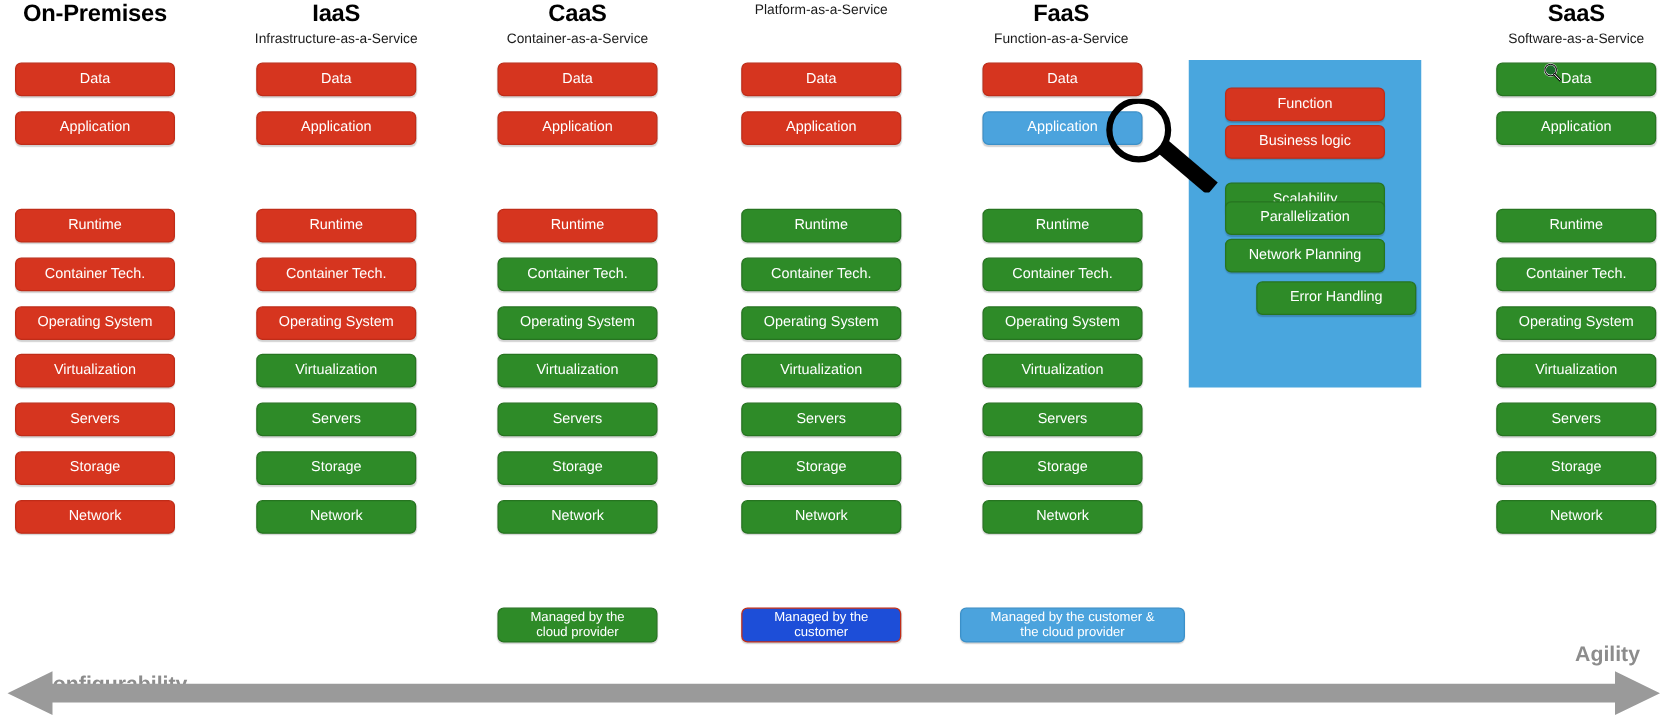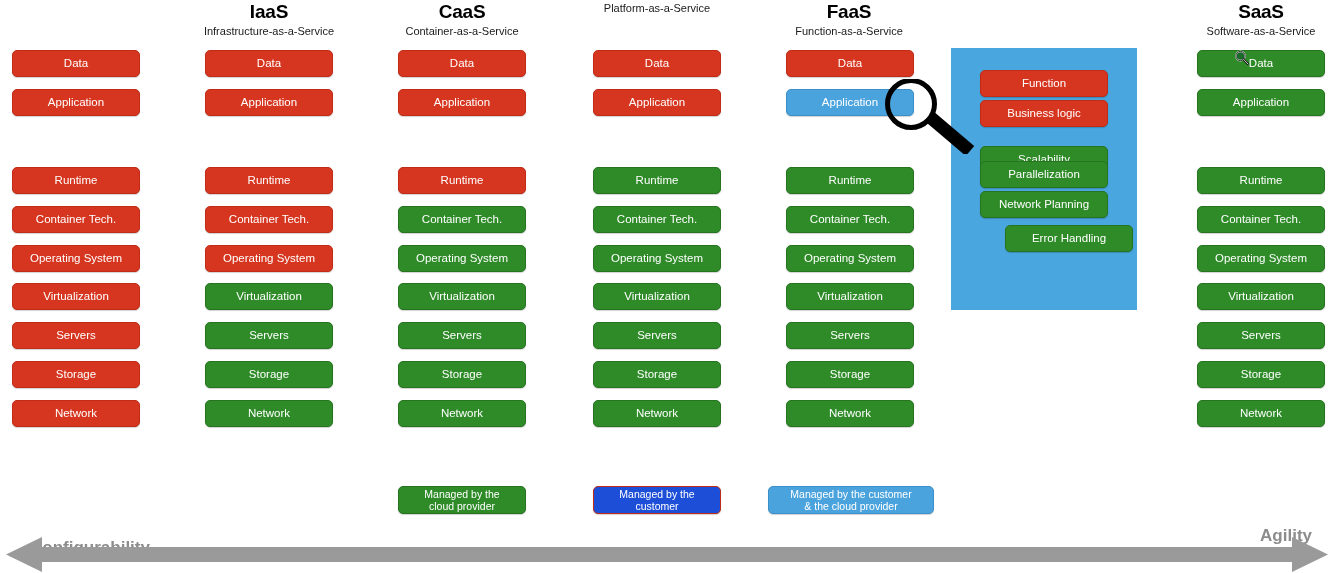--- a/index.html
+++ b/index.html
@@ -137,27 +137,31 @@
     height: 37px;
   }
   .axis-label {
     position: absolute;
     top: 514px;
     font-size: 17px;
     font-weight: bold;
     color: #8c8c8c;
   }
   #label-configurability { left: 30px; margin-top: 24px; }
-  #label-agility { right: 22px; margin-top: 12px; }
+  #label-agility { right: 22px; }
 </style>
 </head>
 <body>
 
 <div id="canvas">
 
+  <div class="col" id="col-head-0" style="left:1px;">
+    <div class="col-title">On-Premises</div>
+    <div class="col-sub"></div>
+  </div>
   <div class="col" id="col-head-1" style="left:194px;">
     <div class="col-title">IaaS</div>
     <div class="col-sub">Infrastructure-as-a-Service</div>
   </div>
   <div class="col" id="col-head-2" style="left:387px;">
     <div class="col-title">CaaS</div>
     <div class="col-sub">Container-as-a-Service</div>
   </div>
   <div class="col" id="col-head-3" style="left:582px;">
     <div class="col-sub">Platform-as-a-Service</div>
@@ -248,21 +252,21 @@
     <line x1="9.6" y1="9.4" x2="14" y2="14" stroke="#111111" stroke-width="2.2" stroke-linecap="round"></line>
     <line x1="9.6" y1="9.4" x2="14" y2="14" stroke="#ffffff" stroke-width="0.8" stroke-linecap="round"></line>
   </svg>
 
   <div class="legend-item green" style="left:398px; top:486px;">
     <span>Managed by the cloud provider</span>
   </div>
   <div class="legend-item red" style="left:593px; top:486px;">
     <span>Managed by the customer</span>
   </div>
-  <div class="legend-item blue" style="left:768px; top:486px; width:166px;">
+  <div class="legend-item blue" style="left:768px; top:486px; width:180px;">
     <span>Managed by the customer &amp; the cloud provider</span>
   </div>
 
   <div class="axis-label" id="label-configurability">Configurability</div>
   <div class="axis-label" id="label-agility">Agility</div>
 
   <svg id="axis" viewBox="0 0 1334 37" preserveAspectRatio="none">
     <polygon points="6,18.5 42,1 42,11 1292,11 1292,1 1328,18.5 1292,36 1292,26 42,26 42,36" fill="#9a9a9a"></polygon>
   </svg>
 

